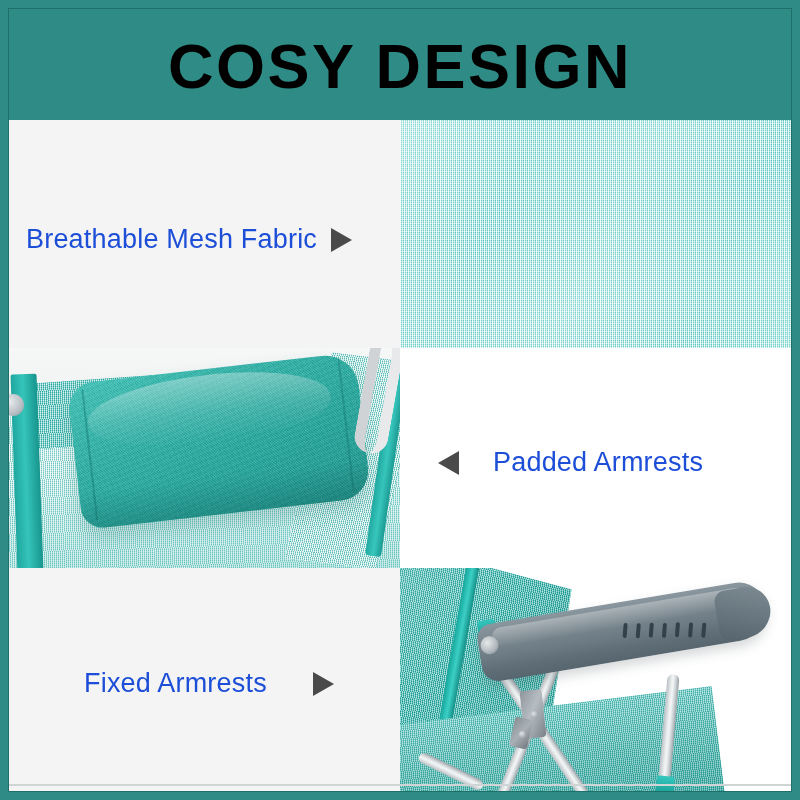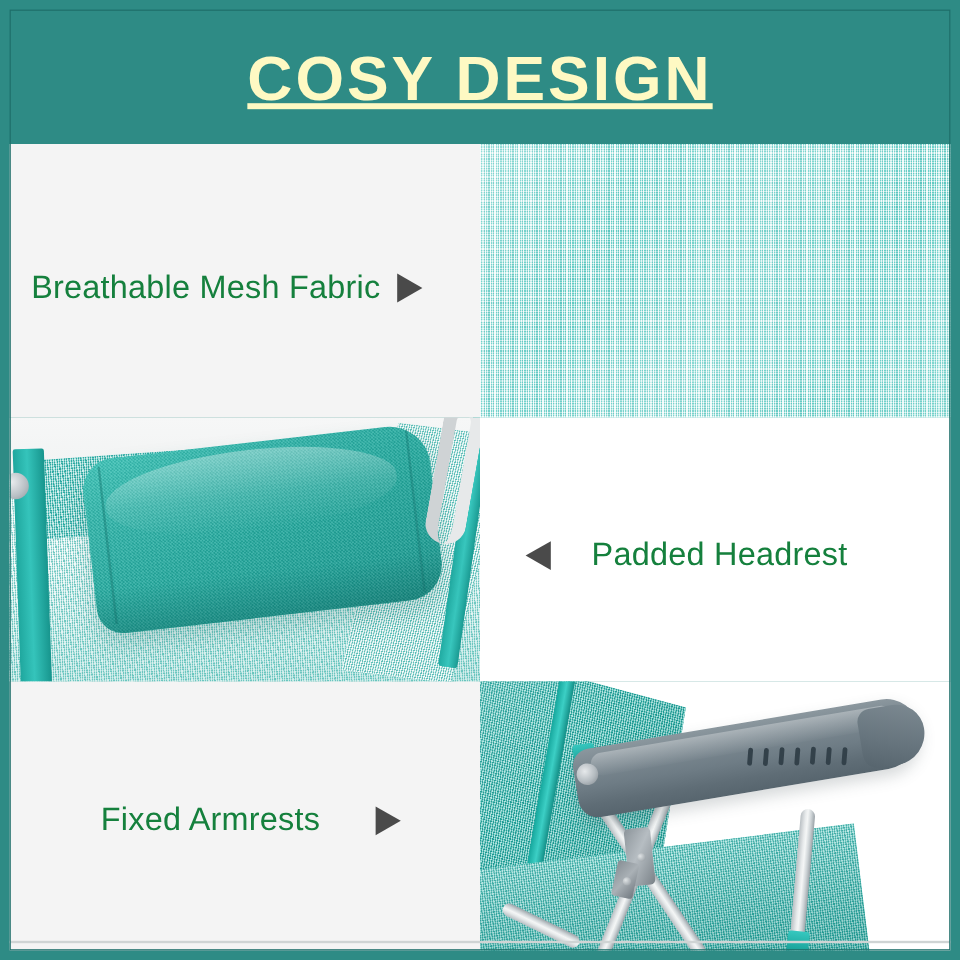--- a/index.html
+++ b/index.html
@@ -49,29 +49,28 @@
     top: 8px;
     width: 784px;
     height: 112px;
     background: #2e8b85;
     display: flex;
     align-items: center;
     justify-content: center;
     z-index: 3;
   }
   .header-title {
-    color: #fef9c3;
-    font-size: 52px;
+    color: #000000;
+    font-size: 63px;
     font-weight: bold;
     letter-spacing: 2.5px;
     line-height: 1;
     white-space: nowrap;
     font-family: "Liberation Sans", sans-serif;
     margin-top: 4px;
-    text-decoration: underline;
   }
 
   
   .grid {
     position: absolute;
     left: 8px;
     top: 120px;
     width: 784px;
     height: 672px;
     z-index: 4;
@@ -128,21 +127,21 @@
         rgba(255,255,255,0.16) 52%,
         rgba(255,255,255,0.00) 78%,
         rgba(210,245,242,0.25) 100%);
   }
 
   
   .caption {
     position: absolute;
     display: flex;
     align-items: center;
-    color: #15803d;
+    color: #1d4ed8;
     font-size: 27px;
     font-weight: normal;
     letter-spacing: 0.2px;
     white-space: nowrap;
     font-family: "Liberation Sans", sans-serif;
   }
   .cap-mesh {
     left: 18px;
     top: 104px;
   }
@@ -510,21 +509,21 @@
           <div class="hr-pillow-edge"></div>
         </div>
 
         <div class="hr-tube"></div>
       </div>
     </div>
 
     <div class="panel p-mr">
       <div class="caption cap-headrest">
         <span class="arrow arrow-left"></span>
-        <span>Padded Headrest</span>
+        <span>Padded Armrests</span>
       </div>
     </div>
 
     <div class="panel p-bl">
       <div class="caption cap-armrest">
         <span>Fixed Armrests</span>
         <span class="arrow arrow-right gap-wide"></span>
       </div>
     </div>
 

